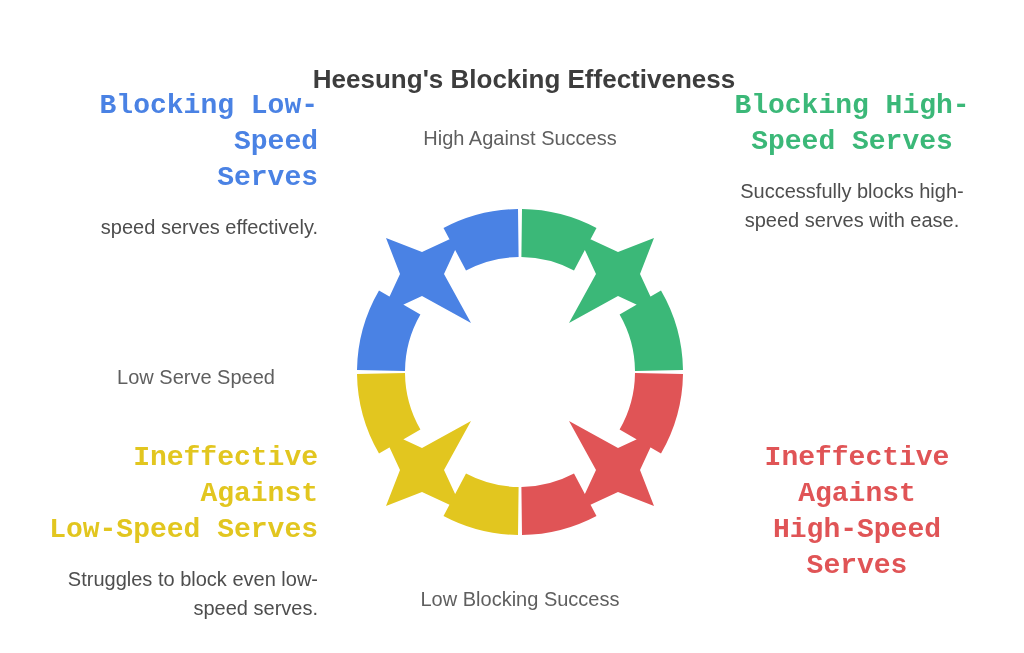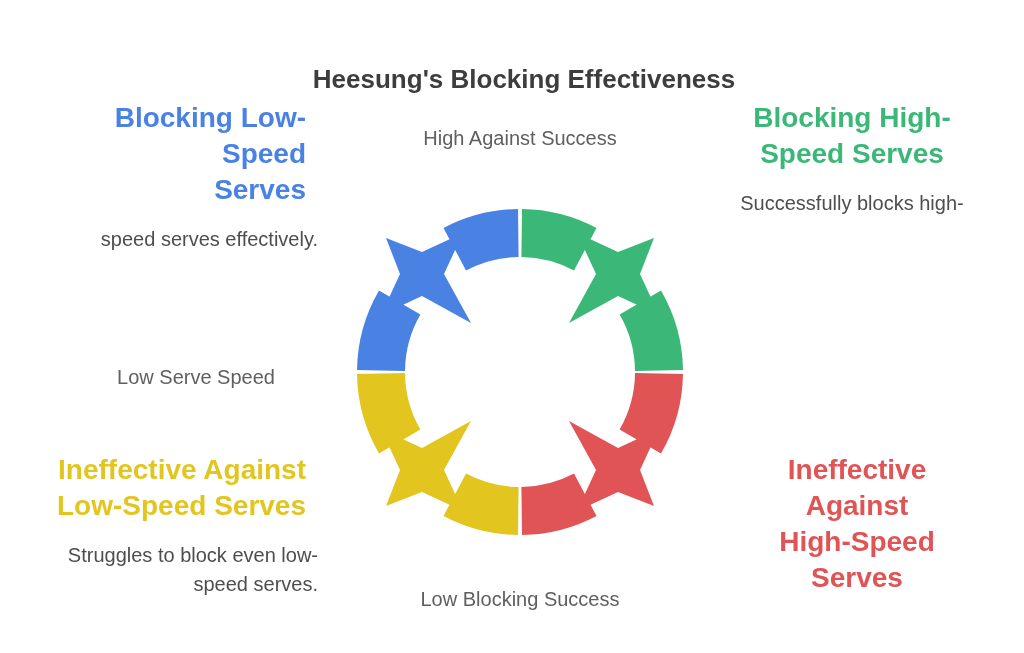--- a/index.html
+++ b/index.html
@@ -18,21 +18,21 @@
   .axis-bottom{top:588px;left:220px;width:600px;text-align:center;}
   .axis-left  {top:366px;left:46px;width:300px;}
   .axis-right {top:366px;left:696px;width:300px;}
   .qblock{position:absolute;}
   .qblock.align-right{text-align:right;}
   .qblock.align-left{text-align:center;}
   .q-tl{left:28px;top:88px;width:290px;}
   .q-tr{left:727px;top:88px;width:250px;}
   .q-bl{left:28px;top:440px;width:290px;}
   .q-br{left:727px;top:440px;width:260px;}
-  .q-heading{margin:12px;font-size:28px;line-height:36px;font-weight:700;}
+  .q-heading{margin:0;font-size:28px;line-height:36px;font-weight:700;font-family:Liberation Mono, monospace;}
   .q-heading span{display:block;}
   .q-desc{margin:17px 0 0 0;font-size:20px;line-height:29px;color:#4e4e4e;}
   .q-desc span{display:block;}
   .c-blue  {color:#4a82e4;}
   .c-green {color:#3bb878;}
   .c-yellow{color:#e2c61f;}
   .c-red   {color:#e05456;}
   .cycle-svg{position:absolute;left:0;top:0;width:1024px;height:653px;pointer-events:none;}
 </style>
 </head>
@@ -68,20 +68,21 @@
     </p>
   </div>
 
   <div class="qblock q-tr align-left">
     <h2 class="q-heading c-green">
       <span>Blocking High-</span>
       <span>Speed Serves</span>
     </h2>
     <p class="q-desc">
       <span>Successfully blocks high-</span>
+      <span>speed serves with ease.</span>
     </p>
   </div>
 
   <div class="qblock q-bl align-right">
     <h2 class="q-heading c-yellow">
       <span>Ineffective Against</span>
       <span>Low-Speed Serves</span>
     </h2>
     <p class="q-desc">
       <span>Struggles to block even low-</span>

